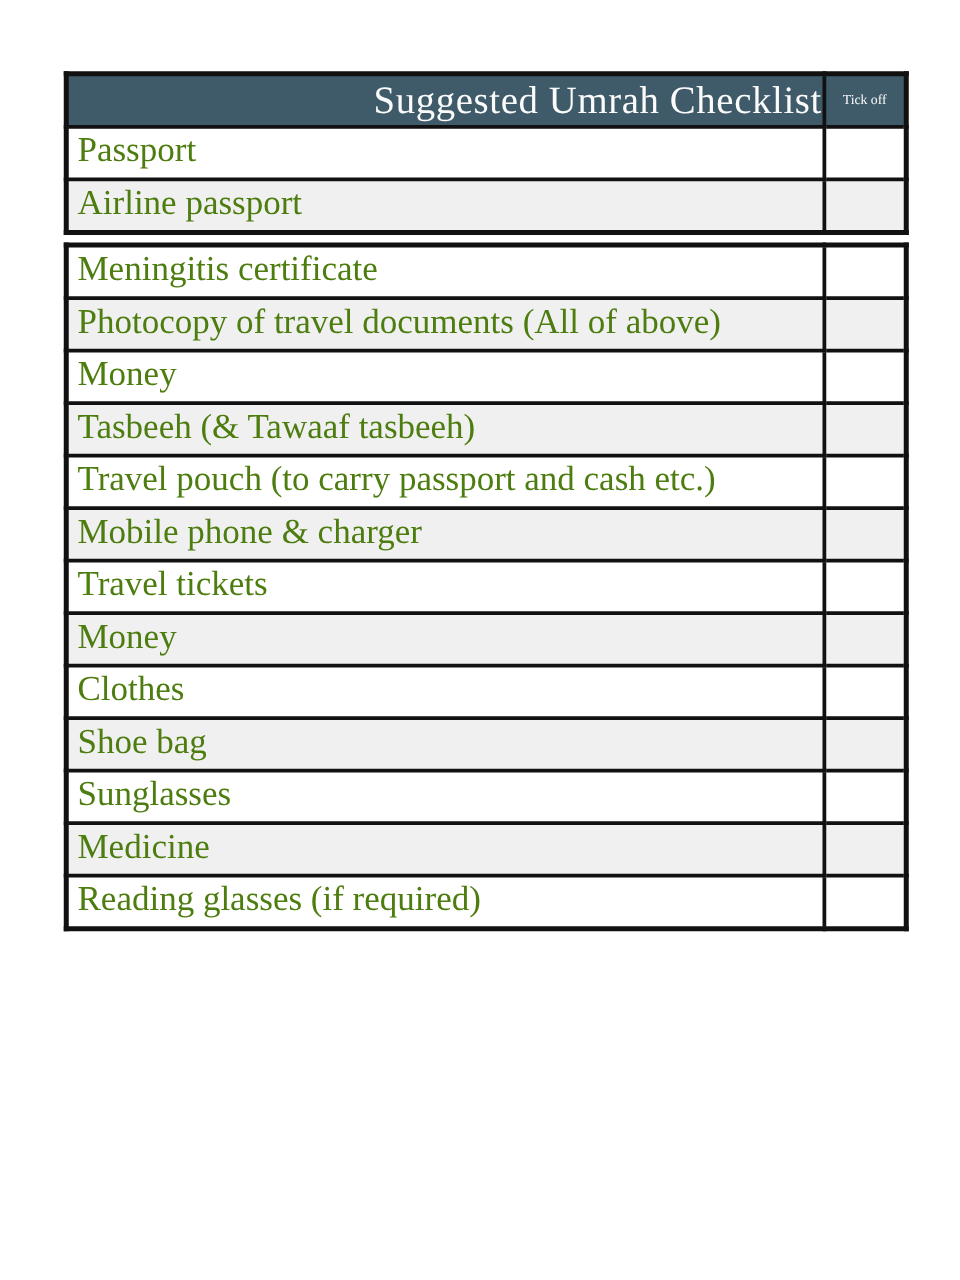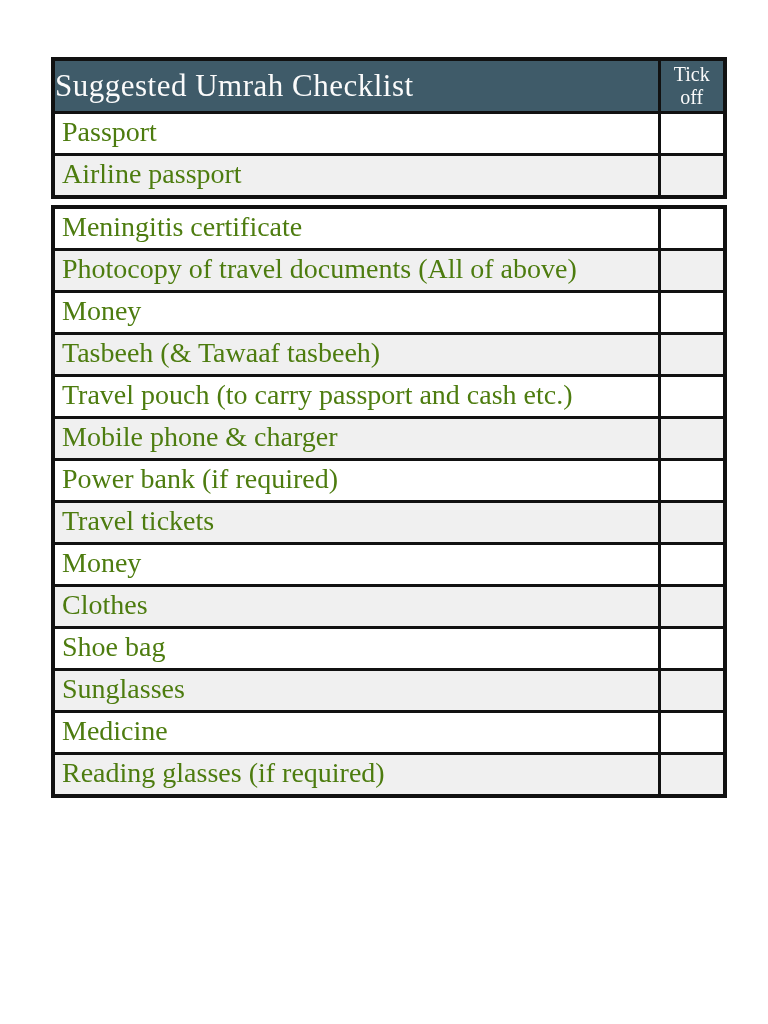--- a/index.html
+++ b/index.html
@@ -30,29 +30,29 @@
     vertical-align: middle;
   }
   col.main-col { width: 606px; }
   col.tick-col { width: 66px; }
   th.title-cell {
     background: #3f5b69;
     color: #fbfbfb;
     font-weight: normal;
     font-size: 31px;
     letter-spacing: 0.5px;
-    text-align: left;
+    text-align: right;
     height: 42px;
     padding: 0;
   }
   th.tick-head {
     background: #3f5b69;
     color: #fbfbfb;
     font-weight: normal;
-    font-size: 20px;
+    font-size: 11px;
     line-height: 1.15;
     text-align: center;
     padding: 2px 5px;
   }
   td.item {
     font-size: 28px;
     color: #4d7c0f;
     padding: 2px 6px 5px 7px;
     height: 40px;
     white-space: nowrap;
@@ -127,24 +127,20 @@
   <tr>
     <td class="item">Travel pouch (to carry passport and cash etc.)</td>
     <td class="tick"></td>
   </tr>
 
   <tr>
     <td class="item">Mobile phone &amp; charger</td>
     <td class="tick"></td>
   </tr>
 
-  <tr>
-    <td class="item">Power bank (if required)</td>
-    <td class="tick"></td>
-  </tr>
 
   <tr>
     <td class="item">Travel tickets</td>
     <td class="tick"></td>
   </tr>
 
   <tr>
     <td class="item">Money</td>
     <td class="tick"></td>
   </tr>

